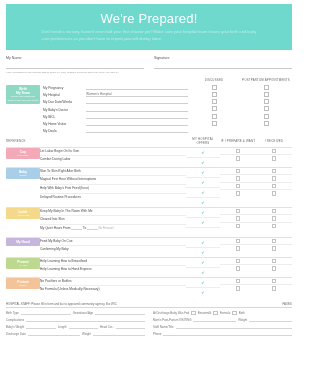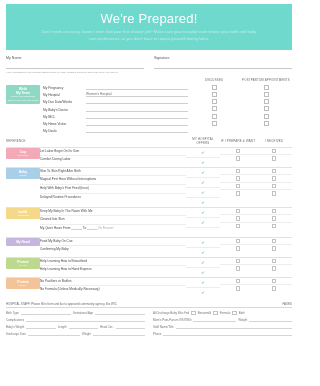--- a/index.html
+++ b/index.html
@@ -17,21 +17,20 @@
   
   .hero {
     background: #6fd9cd;
     height: 46px;
     margin: 0 0 0 0;
     display: flex;
     flex-direction: column;
     align-items: center;
     justify-content: center;
     color: #ffffff;
-    text-align: center;
     padding: 0 18px;
   }
   .hero h1 {
     margin: 0 0 3px 0;
     font-size: 13px;
     font-weight: normal;
     letter-spacing: .2px;
     color: #ffffff;
   }
   .hero p {

